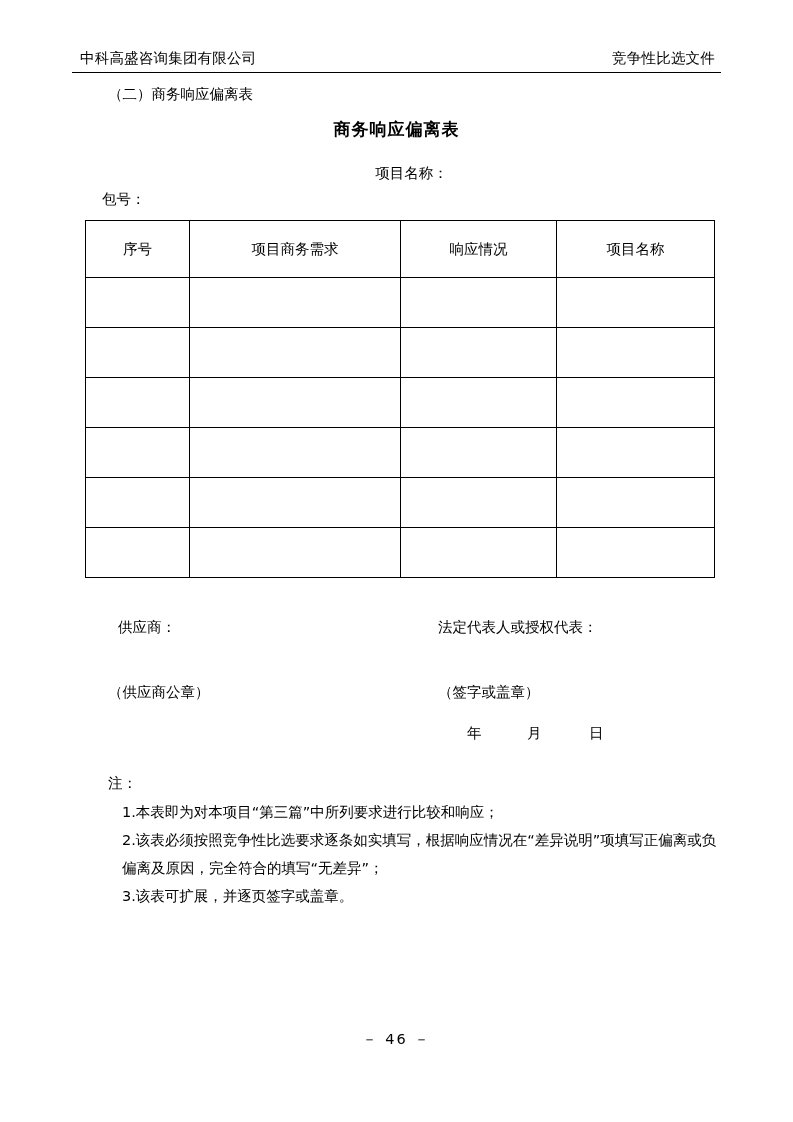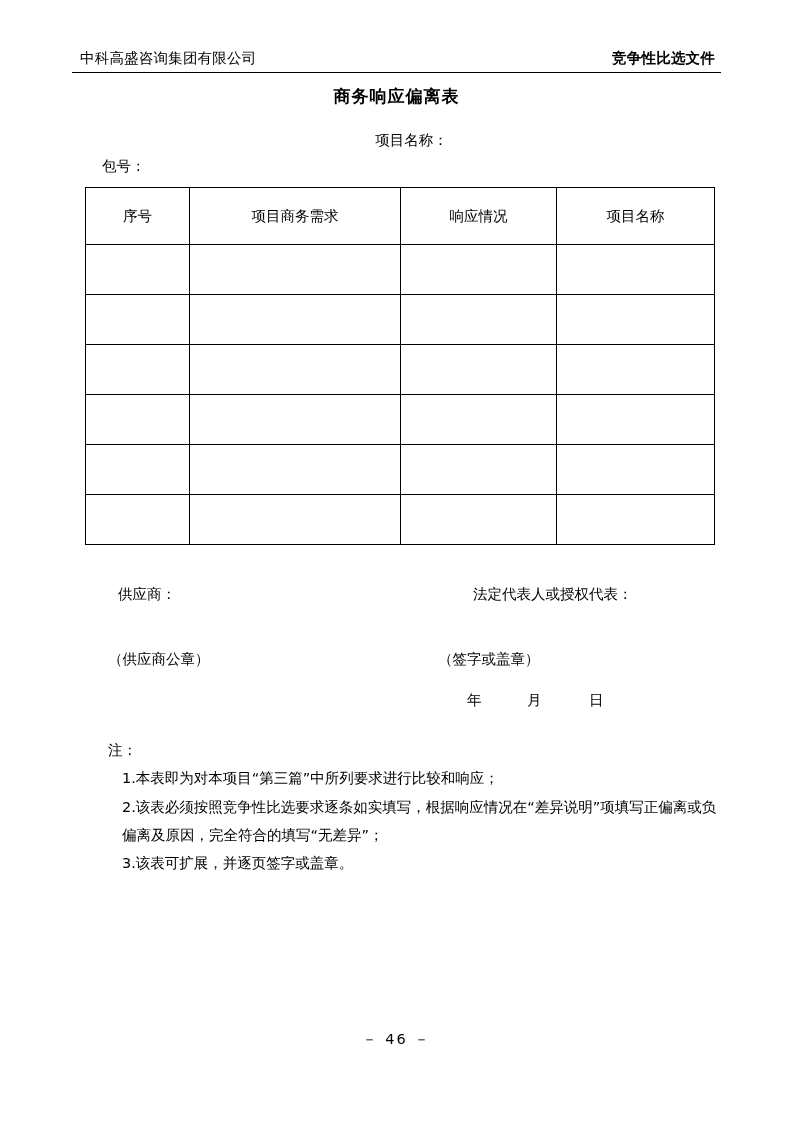--- a/index.html
+++ b/index.html
@@ -34,21 +34,21 @@
     align-items: baseline;
     font-size: 14.5px;
     line-height: 1.4;
     padding: 0 6px 4px 8px;
     border-bottom: 1.4px solid #000;
   }
   .doc-header .left {
     letter-spacing: 0.2px;
   }
   .doc-header .right {
-    font-weight: bold;
+    font-weight: normal;
     letter-spacing: 0.2px;
   }
   
   .section-label {
     font-size: 14.5px;
     margin-top: 10px;
     padding-left: 36px;
     line-height: 1.6;
   }
   .doc-title {
@@ -91,21 +91,20 @@
   table.deviation-table col.c2 { width: 211px; }
   table.deviation-table col.c3 { width: 156px; }
   table.deviation-table col.c4 { width: 158px; }
 
   
   .sig-row {
     display: flex;
     font-size: 14.5px;
     margin-top: 40px;
     padding-left: 46px;
-    gap: 35px;
   }
   .sig-row .sig-left {
     width: 320px;
   }
   .sig-row .sig-right {
     flex: 1;
   }
   .seal-row {
     display: flex;
     font-size: 14.5px;
@@ -157,20 +156,21 @@
 <body>
 
 <div class="page">
   <div class="content">
 
     <div class="doc-header">
       <div class="left">中科高盛咨询集团有限公司</div>
       <div class="right">竞争性比选文件</div>
     </div>
 
+    <div class="section-label">（二）商务响应偏离表</div>
 
     <div class="doc-title">商务响应偏离表</div>
 
     <div class="field-line first">项目名称：</div>
     <div class="field-line">包号：</div>
 
     <table class="deviation-table">
       <colgroup>
         <col class="c1">
           <col class="c2">

